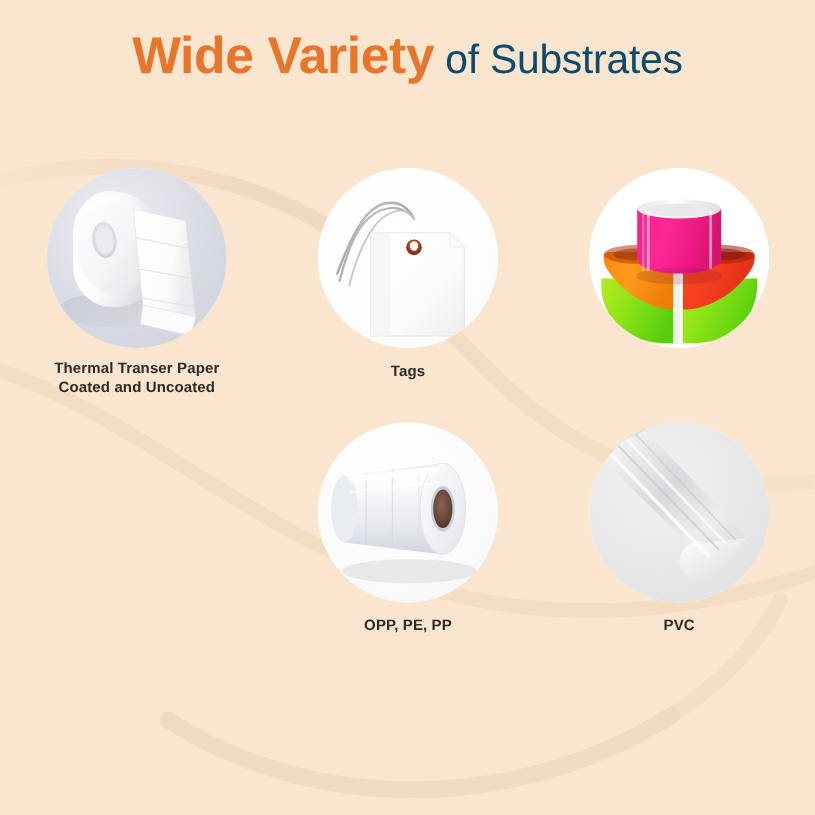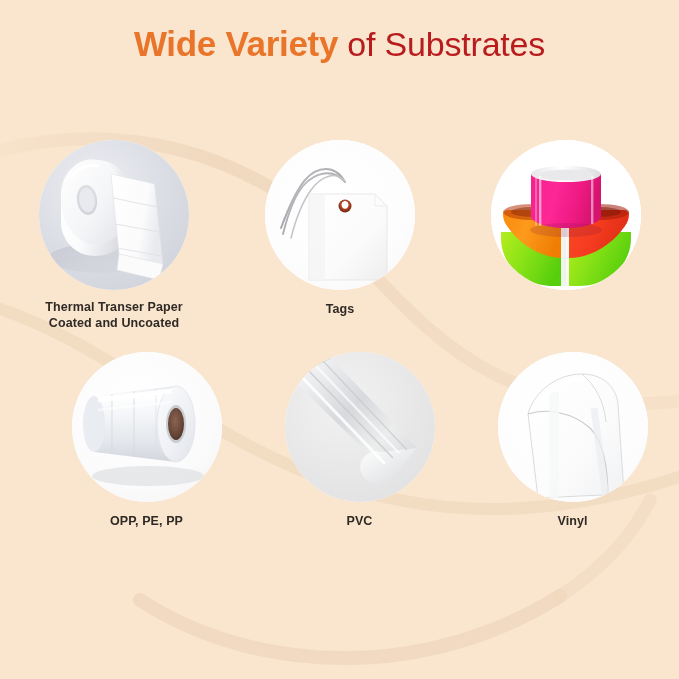--- a/index.html
+++ b/index.html
@@ -30,29 +30,29 @@
   .title {
     position: absolute;
     left: 0;
     top: 26px;
     width: 679px;
     text-align: center;
     white-space: nowrap;
     line-height: 1;
   }
   .title .t-strong {
-    font-size: 35px;
+    font-size: 43px;
     font-weight: 700;
     color: #e8752a;
     letter-spacing: -0.3px;
   }
   .title .t-light {
     font-size: 34px;
     font-weight: 400;
-    color: #b91c1c;
+    color: #0c4a6e;
     letter-spacing: -0.2px;
   }
 
   
   .grid {
     position: absolute;
     left: 0;
     top: 140px;
     width: 679px;
   }
@@ -398,41 +398,16 @@
             <path d="M22,17 L108,106" stroke="#c9cbcf" stroke-width="1.6" opacity="0.85" fill="none"></path>
             <path d="M30,13 L114,101" stroke="#ffffff" stroke-width="2.4" opacity="0.7" fill="none"></path>
             <path d="M38,9 L122,98" stroke="#c4c6ca" stroke-width="1.2" opacity="0.7" fill="none"></path>
 
             <path d="M6,26 L46,6" stroke="#bfc1c5" stroke-width="1" opacity="0.6" fill="none"></path>
           </svg>
         </div>
         <div class="caption">PVC</div>
       </div>
 
-      <div class="card">
-        <div class="thumb">
-          <div class="t6-bg"></div>
-          <svg viewBox="0 0 150 150">
-            <defs>
-              <linearGradient id="vinylG" x1="0" y1="0" x2="1" y2="1">
-                <stop offset="0%" stop-color="#ffffff"></stop>
-                <stop offset="55%" stop-color="#fcfcfd"></stop>
-                <stop offset="100%" stop-color="#f1f2f3"></stop>
-              </linearGradient>
-            </defs>
-
-            <path d="M30,62 C36,40 58,22 84,22 C104,22 118,34 120,52 L126,142 L40,146 Z" fill="url(#vinylG)" stroke="#dadbdd" stroke-width="1"></path>
-
-            <path d="M30,62 C48,56 74,60 92,76 C104,88 110,110 110,146" fill="none" stroke="#c9cacd" stroke-width="1.1"></path>
-            <path d="M84,22 C98,34 106,50 108,70" fill="none" stroke="#d6d7d9" stroke-width="0.9"></path>
-
-            <path d="M56,40 L56,146" stroke="#f6f7f8" stroke-width="10" opacity="0.8" fill="none"></path>
-            <path d="M96,56 L108,146" stroke="#eceef0" stroke-width="7" opacity="0.75" fill="none"></path>
-
-            <path d="M38,58 C48,40 66,28 84,27" stroke="#ffffff" stroke-width="3" opacity="0.95" fill="none"></path>
-          </svg>
-        </div>
-        <div class="caption">Vinyl</div>
-      </div>
 
     </div>
   </div>
 </div>
 
 </body></html>

